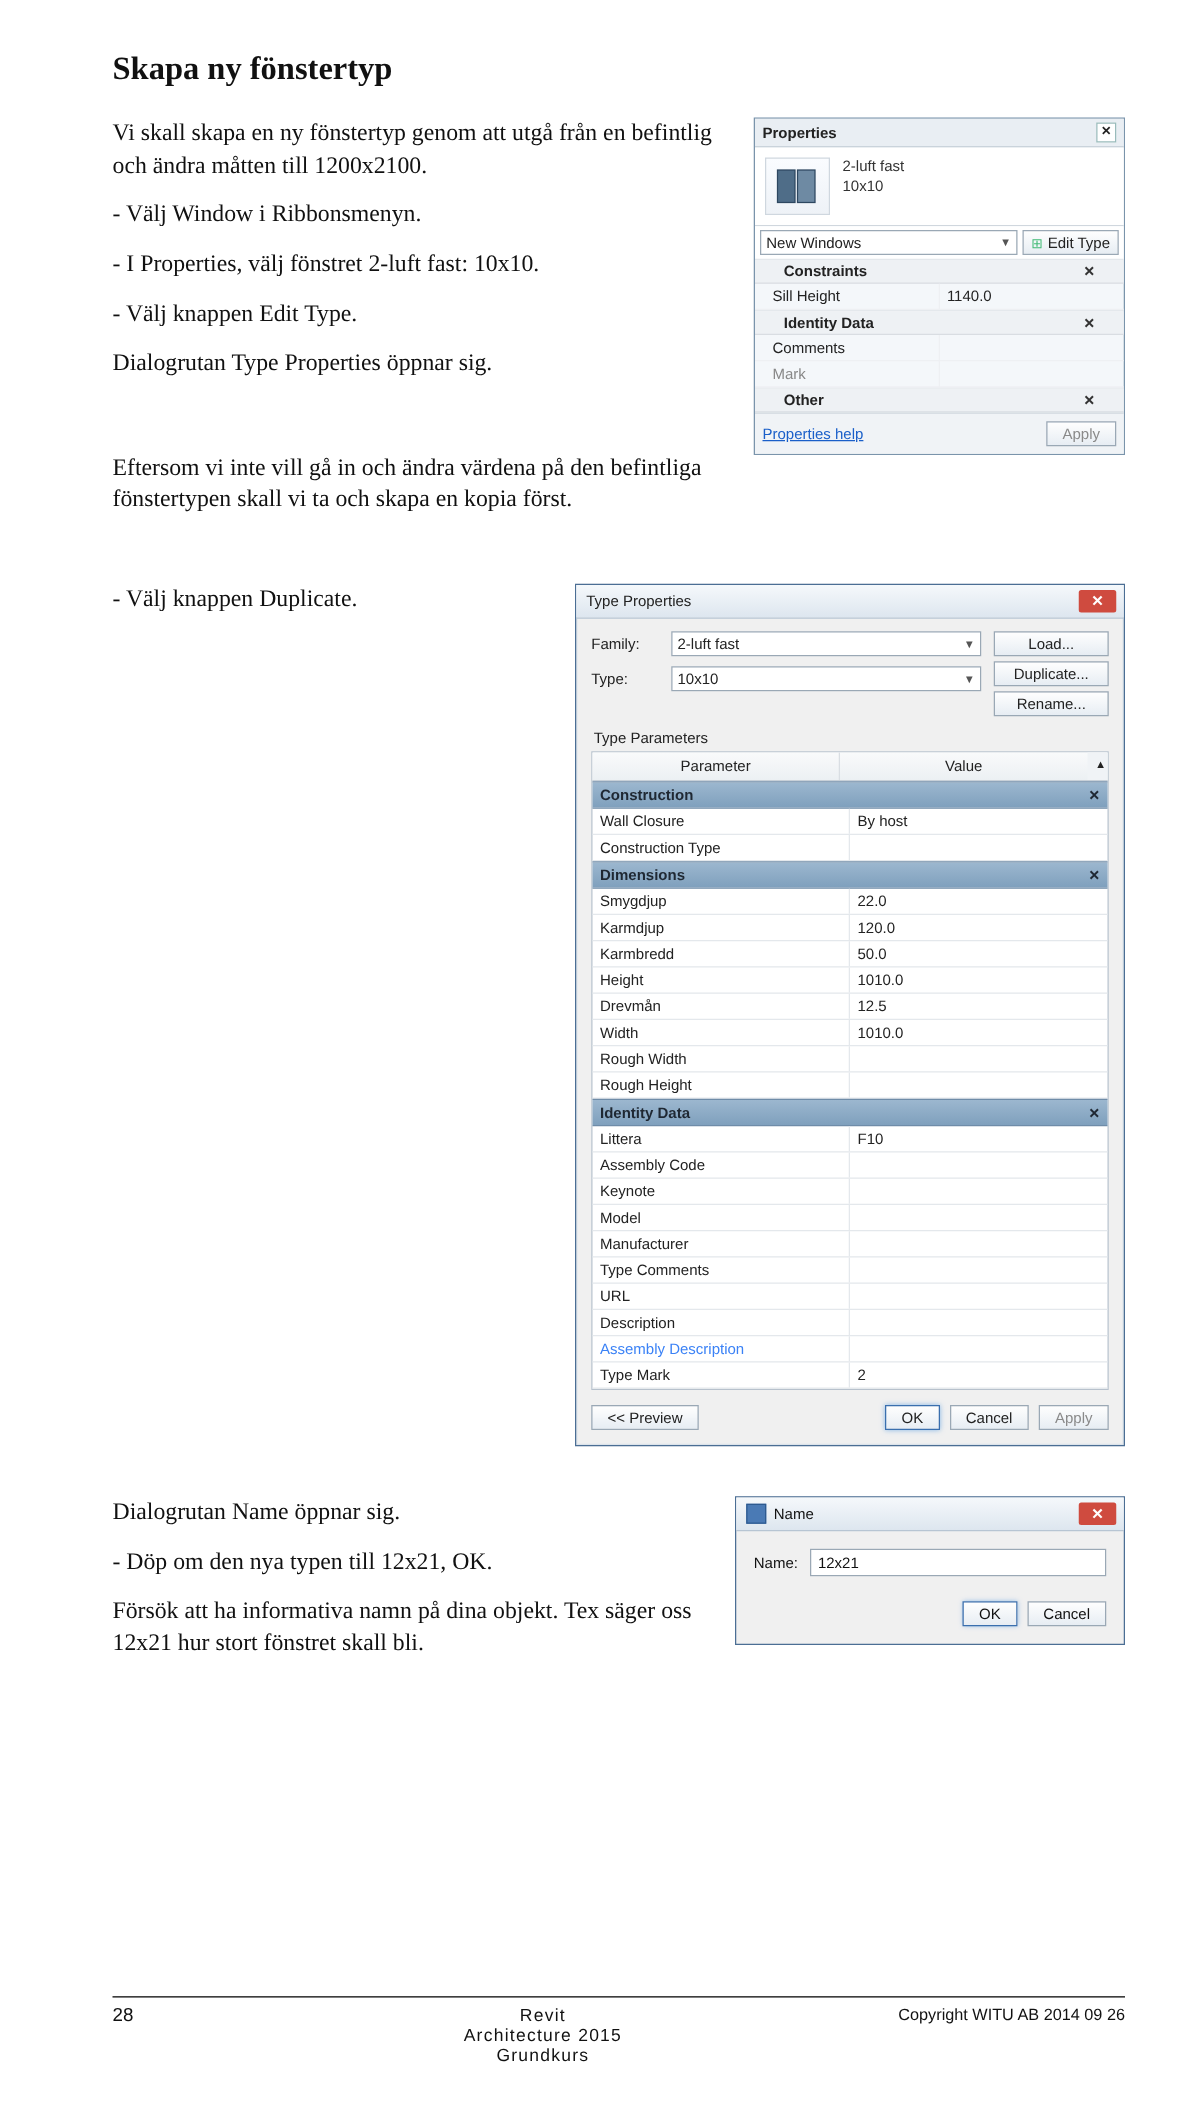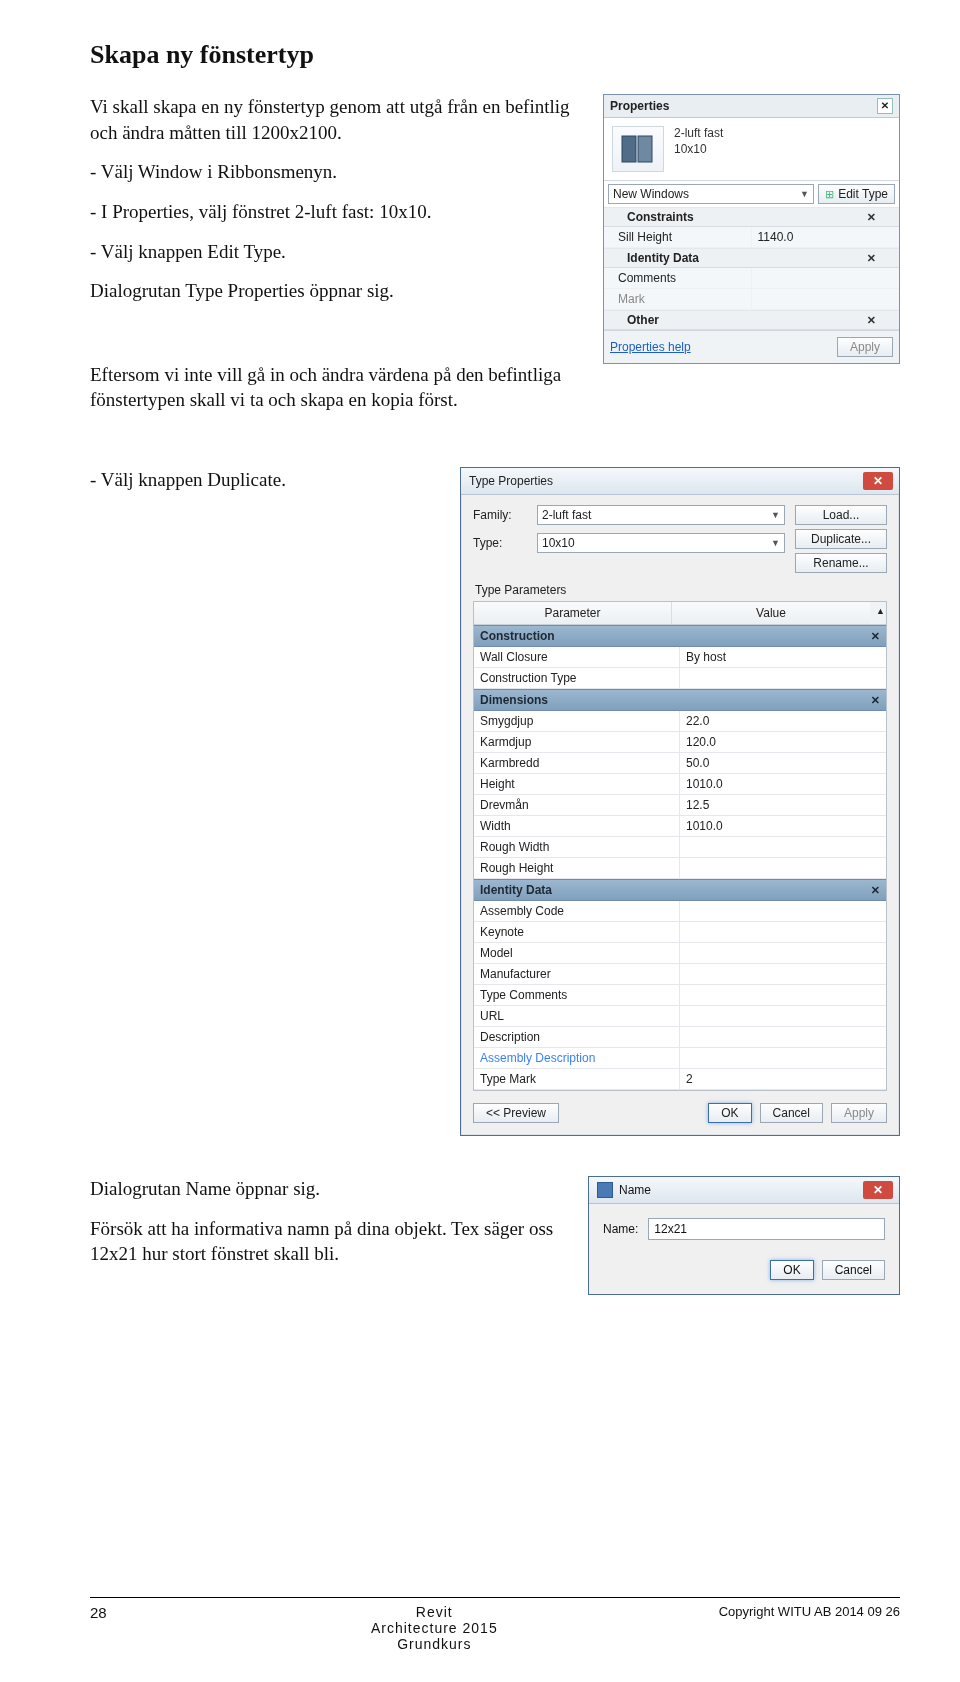--- a/index.html
+++ b/index.html
@@ -405,20 +405,24 @@
                 </div>
                 <div class="tp-row">
                   <div>Rough Height</div>
                   <div></div>
                 </div>
                 <div class="tp-cat">
                   <span>Identity Data</span>
                   <span class="exp">✕</span>
                 </div>
                 <div class="tp-row">
+                  <div>Littera</div>
+                  <div>F10</div>
+                </div>
+                <div class="tp-row">
                   <div>Assembly Code</div>
                   <div></div>
                 </div>
                 <div class="tp-row">
                   <div>Keynote</div>
                   <div></div>
                 </div>
                 <div class="tp-row">
                   <div>Model</div>
                   <div></div>
@@ -460,20 +464,21 @@
             <span class="win-btn disabled">Apply</span>
           </div>
         </div>
       </div>
     </div>
   </div>
 
   <div class="twocol block" style="align-items:flex-start;">
     <div class="leftcol">
       <p>Dialogrutan Name öppnar sig.</p>
+      <p>-  Döp om den nya typen till 12x21, OK.</p>
       <p>Försök att ha informativa namn på dina objekt. Tex säger oss 12x21 hur stort fönstret skall bli.</p>
     </div>
     <div class="rightcol">
       <div class="name-dlg">
         <div class="dlg-title">
           <span style="display:flex;align-items:center;gap:6px;">
             <span style="display:inline-block;width:14px;height:14px;background:#4a7ab5;border:1px solid #2d5a90;"></span>
             <span>Name</span>
           </span>
           <span class="dlg-x">✕</span>

